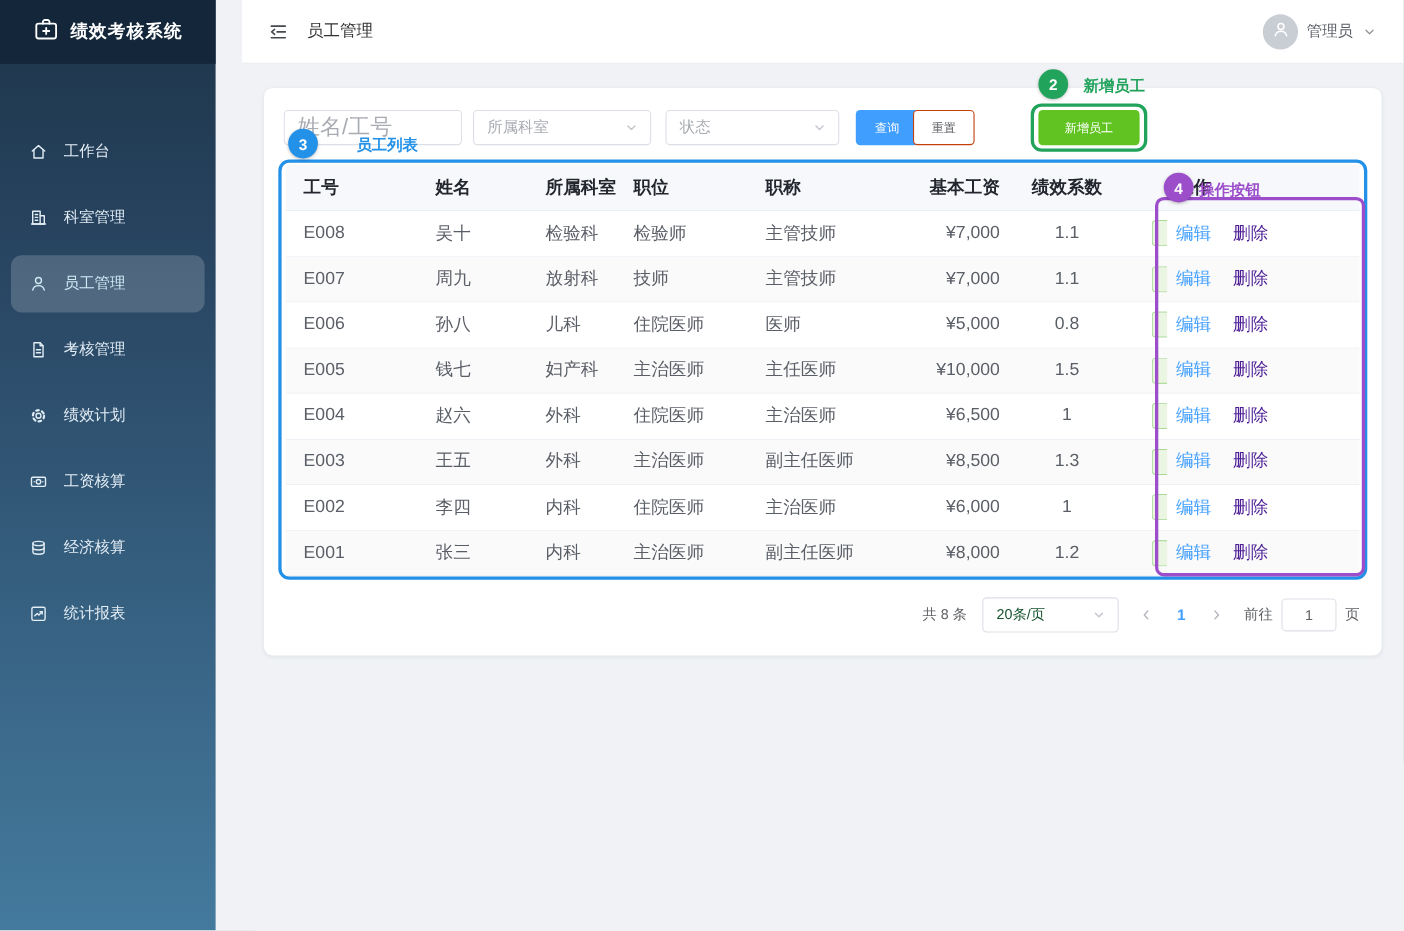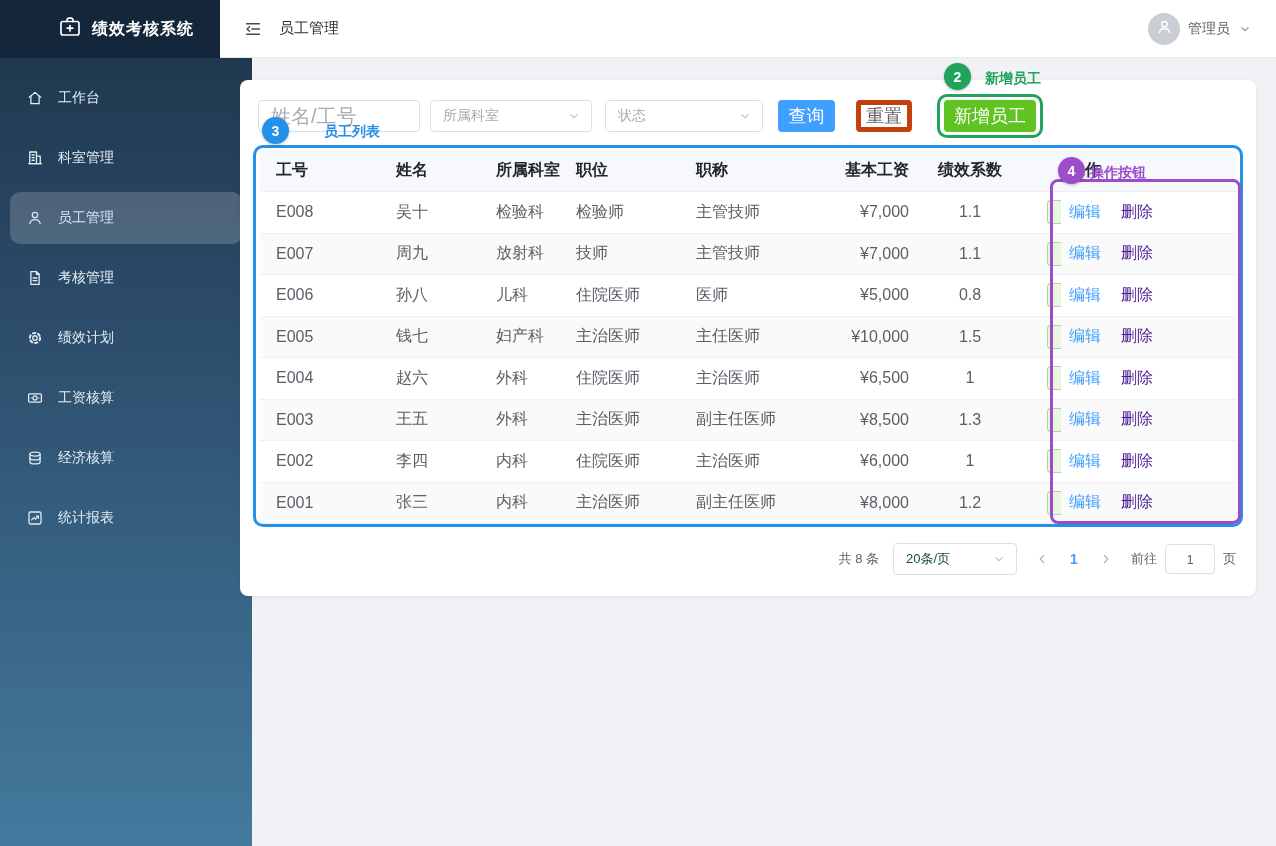--- a/index.html
+++ b/index.html
@@ -1,21 +1,21 @@
 <!DOCTYPE html>
 <html><head>
 <meta charset="utf-8">
 <style>
   html,body{margin:0;padding:0;background:#dfe3e8;}
   *{box-sizing:border-box;font-family:"Liberation Sans",sans-serif;}
   #app{position:relative;width:1276px;height:846px;background:#f0f2f5;overflow:hidden;}
 
   
-  .sidebar{position:absolute;left:0;top:0;bottom:0;width:252px;display:flex;flex-direction:column;
-    background:linear-gradient(180deg,#20394f 58px,#27435f 25%,#447a9e 100%);}
+  .sidebar{position:absolute;left:0;top:0;bottom:0;width:196px;display:flex;flex-direction:column;
+    background:linear-gradient(180deg,#20394f 58px,#27435f 25%,#447a9e 100%);gap:40px;}
   .logo{height:58px;flex:0 0 58px;display:flex;align-items:center;justify-content:center;gap:10px;
     background:#13263a;color:#fff;}
   .logo svg{width:24px;height:24px;}
   .logo-title{font-size:16px;font-weight:bold;letter-spacing:1px;}
   .nav{padding-top:14px;}
   .nav-item{height:52px;margin:0 10px 8px 10px;display:flex;align-items:center;padding-left:16px;
     color:#e3edf5;font-size:14px;border-radius:10px;cursor:pointer;}
   .nav-item .nav-icon{width:18px;height:18px;margin-right:14px;display:inline-flex;}
   .nav-item .nav-icon svg{width:18px;height:18px;}
   .nav-item.active{background:rgba(255,255,255,0.18);color:#cfe9f5;}
@@ -42,23 +42,23 @@
   .ctrl{position:absolute;height:32px;top:20px;border-radius:4px;font-size:14px;}
   .input,.select{border:1px solid #dcdfe6;background:#fff;display:flex;align-items:center;}
   .input input{border:none;outline:none;width:100%;height:100%;padding:0 12px;font-size:20px;color:#606266;border-radius:4px;}
   .input input::placeholder{color:#a8abb2;}
   .select{padding:0 10px 0 12px;color:#a8abb2;cursor:pointer;justify-content:space-between;}
   .select .chev{width:14px;height:14px;color:#c0c4cc;display:inline-flex;}
   .select .chev svg{width:14px;height:14px;}
   .f-name{left:18px;width:162px;}
   .f-dept{left:190px;width:162px;}
   .f-status{left:365px;width:158px;}
-  .btn{display:flex;align-items:center;justify-content:center;font-size:18px;cursor:pointer;border-radius:4px;}
+  .btn{display:flex;align-items:center;justify-content:center;font-size:11px;cursor:pointer;border-radius:4px;}
   .btn-search{left:538px;width:57px;background:#409eff;color:#fff;}
-  .btn-reset{left:616px;width:56px;background:#fff;border:5px solid #c2410c;color:#606266;}
+  .btn-reset{left:590px;width:56px;background:#fff;border:1px solid #c2410c;color:#606266;}
   .btn-add{left:704px;width:92px;background:#61c321;color:#fff;}
 
   
   .table{position:absolute;left:20px;top:70px;width:976px;font-size:16px;}
   .trow{display:flex;align-items:center;height:41.5px;border-bottom:1px solid #eef0f5;color:#5a5e66;background:#fff;}
   .thead{height:42px;background:#f6f8fb;color:#23262d;font-weight:bold;border-bottom:1px solid #ebeef5;}
   .trow.stripe{background:#fafafa;}
   .cell{padding-left:16px;}
   .col-id{width:120px;}
   .col-name{width:100px;}

